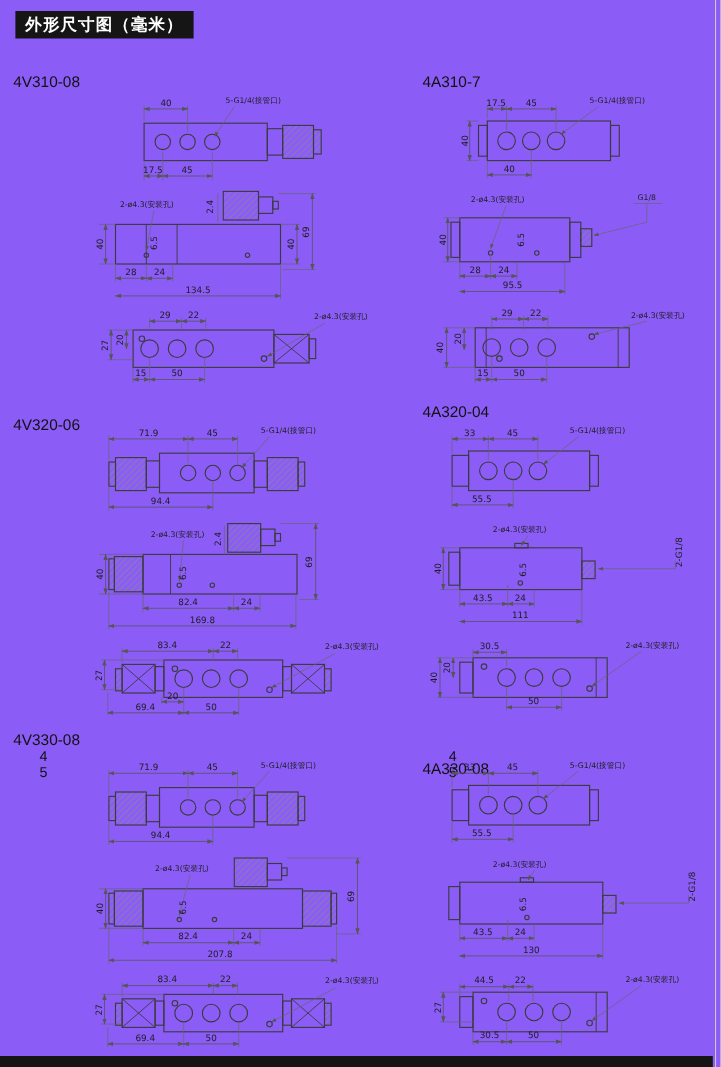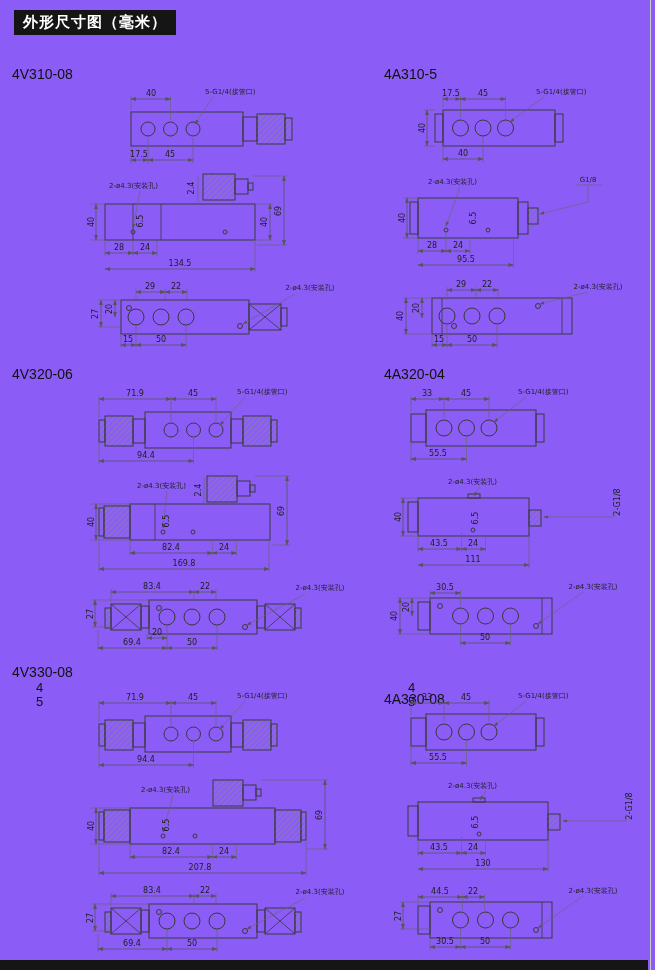--- a/index.html
+++ b/index.html
@@ -120,21 +120,21 @@
       <line class="dm" x1="16" y1="216" x2="16" y2="243" marker-start="url(#arr)" marker-end="url(#arr)"></line>
       <text class="t" transform="rotate(-90 13 230)" x="13" y="230">27</text>
       <path class="d" d="M36,250 V264 M51,241 V264 M101,241 V264"></path>
       <line class="dm" x1="36" y1="261" x2="51" y2="261" marker-start="url(#arr)" marker-end="url(#arr)"></line>
       <text class="t" x="43" y="258">15</text>
       <line class="dm" x1="51" y1="261" x2="101" y2="261" marker-start="url(#arr)" marker-end="url(#arr)"></line>
       <text class="t" x="76" y="258">50</text>
     </g>
   </svg>
 
-  <div class="sec-title" style="left:384px;top:66px">4A310-5</div>
+  <div class="sec-title" style="left:384px;top:66px">4A310-7</div>
   <svg class="drawing" style="left:388px;top:84px" width="260" height="272" viewBox="0 0 260 272">
     <g>
       <rect class="o" x="55" y="26" width="112" height="36"></rect>
       <rect class="o" x="47" y="30" width="8" height="28"></rect>
         <rect class="o" x="167" y="30" width="8" height="28"></rect>
       <circle class="o" cx="72.5" cy="44" r="8"></circle>
         <circle class="o" cx="95" cy="44" r="8"></circle>
         <circle class="o" cx="117.5" cy="44" r="8"></circle>
     </g>
     <g>
@@ -201,21 +201,21 @@
       <line class="dm" x1="18" y1="214" x2="18" y2="250" marker-start="url(#arr)" marker-end="url(#arr)"></line>
       <text class="t" transform="rotate(-90 15 232)" x="15" y="232">40</text>
       <path class="d" d="M44,250 V264 M59,240 V264 M109,240 V264"></path>
       <line class="dm" x1="44" y1="261" x2="59" y2="261" marker-start="url(#arr)" marker-end="url(#arr)"></line>
       <text class="t" x="51" y="258">15</text>
       <line class="dm" x1="59" y1="261" x2="109" y2="261" marker-start="url(#arr)" marker-end="url(#arr)"></line>
       <text class="t" x="84" y="258">50</text>
     </g>
   </svg>
 
-  <div class="sec-title" style="left:12px;top:366px">4V320-06</div>
+  <div class="sec-title" style="left:12px;top:378px">4V320-06</div>
   <svg class="drawing" style="left:85px;top:384px" width="295" height="272" viewBox="0 0 295 272">
     <g>
       <rect class="h" fill="url(#hatch)" x="14" y="36" width="6" height="22"></rect>
       <rect class="h" fill="url(#hatch)" x="20" y="32" width="28" height="30"></rect>
       <rect class="o" x="48" y="35" width="12" height="24"></rect>
       <rect class="o" x="60" y="28" width="86" height="36"></rect>
       <circle class="o" cx="86" cy="46" r="7"></circle>
         <circle class="o" cx="108.5" cy="46" r="7"></circle>
         <circle class="o" cx="131" cy="46" r="7"></circle>
       <rect class="o" x="146" y="35" width="12" height="24"></rect>

